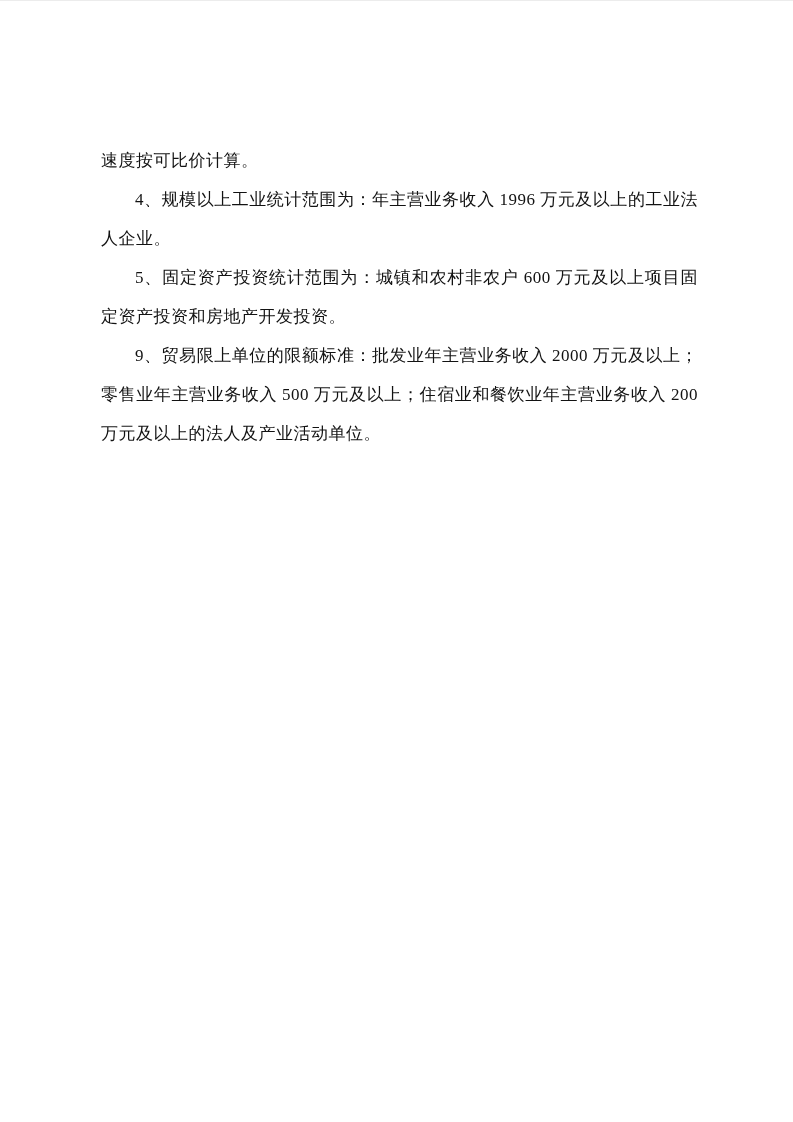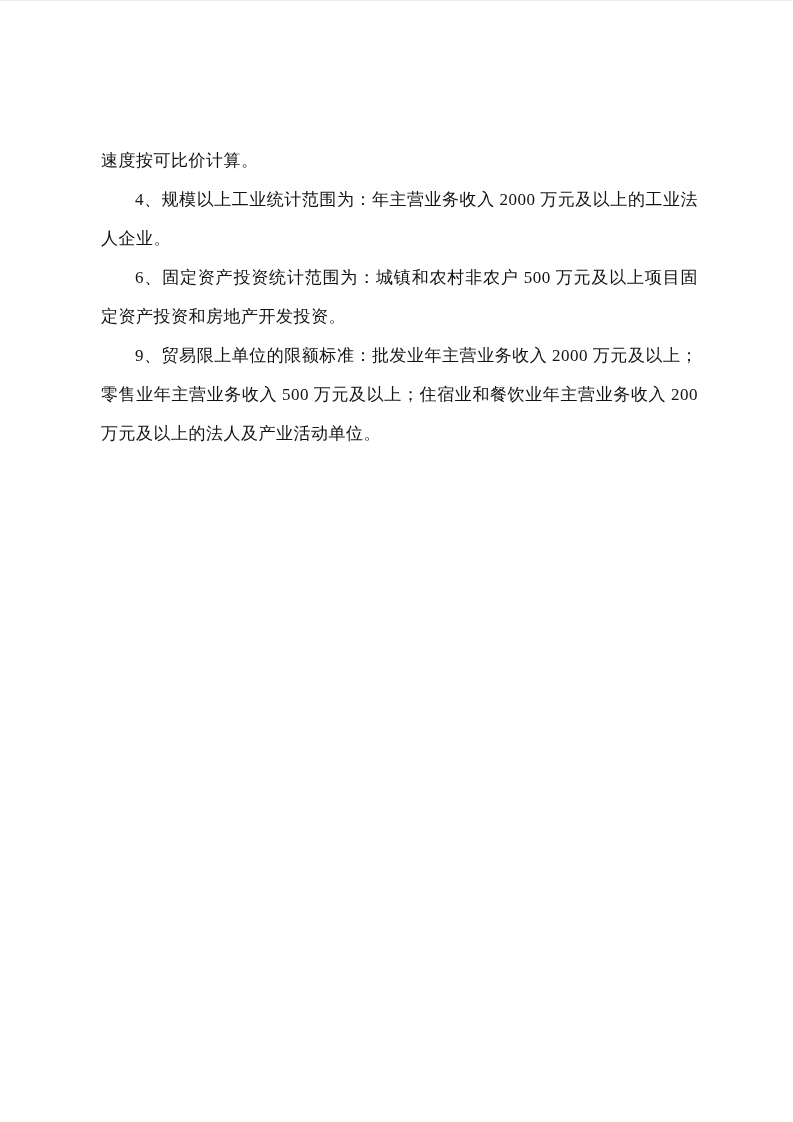--- a/index.html
+++ b/index.html
@@ -46,19 +46,19 @@
     letter-spacing: 2px;
     color: #1a1a1a;
   }
 </style>
 </head>
 <body>
 
 <div class="page">
   <div class="content">
     <p class="para">速度按可比价计算。</p>
-    <p class="para indent">4、规模以上工业统计范围为：年主营业务收入 2000 万元及以上的工业法人企业。</p>
-    <p class="para indent">6、固定资产投资统计范围为：城镇和农村非农户 500 万元及以上项目固定资产投资和房地产开发投资。</p>
+    <p class="para indent">4、规模以上工业统计范围为：年主营业务收入 1996 万元及以上的工业法人企业。</p>
+    <p class="para indent">5、固定资产投资统计范围为：城镇和农村非农户 600 万元及以上项目固定资产投资和房地产开发投资。</p>
     <p class="para indent">9、贸易限上单位的限额标准：批发业年主营业务收入 2000 万元及以上；零售业年主营业务收入 500 万元及以上；住宿业和餐饮业年主营业务收入 200 万元及以上的法人及产业活动单位。</p>
   </div>
 
   <div class="page-number">— 17 —</div>
 </div>
 
 </body></html>

